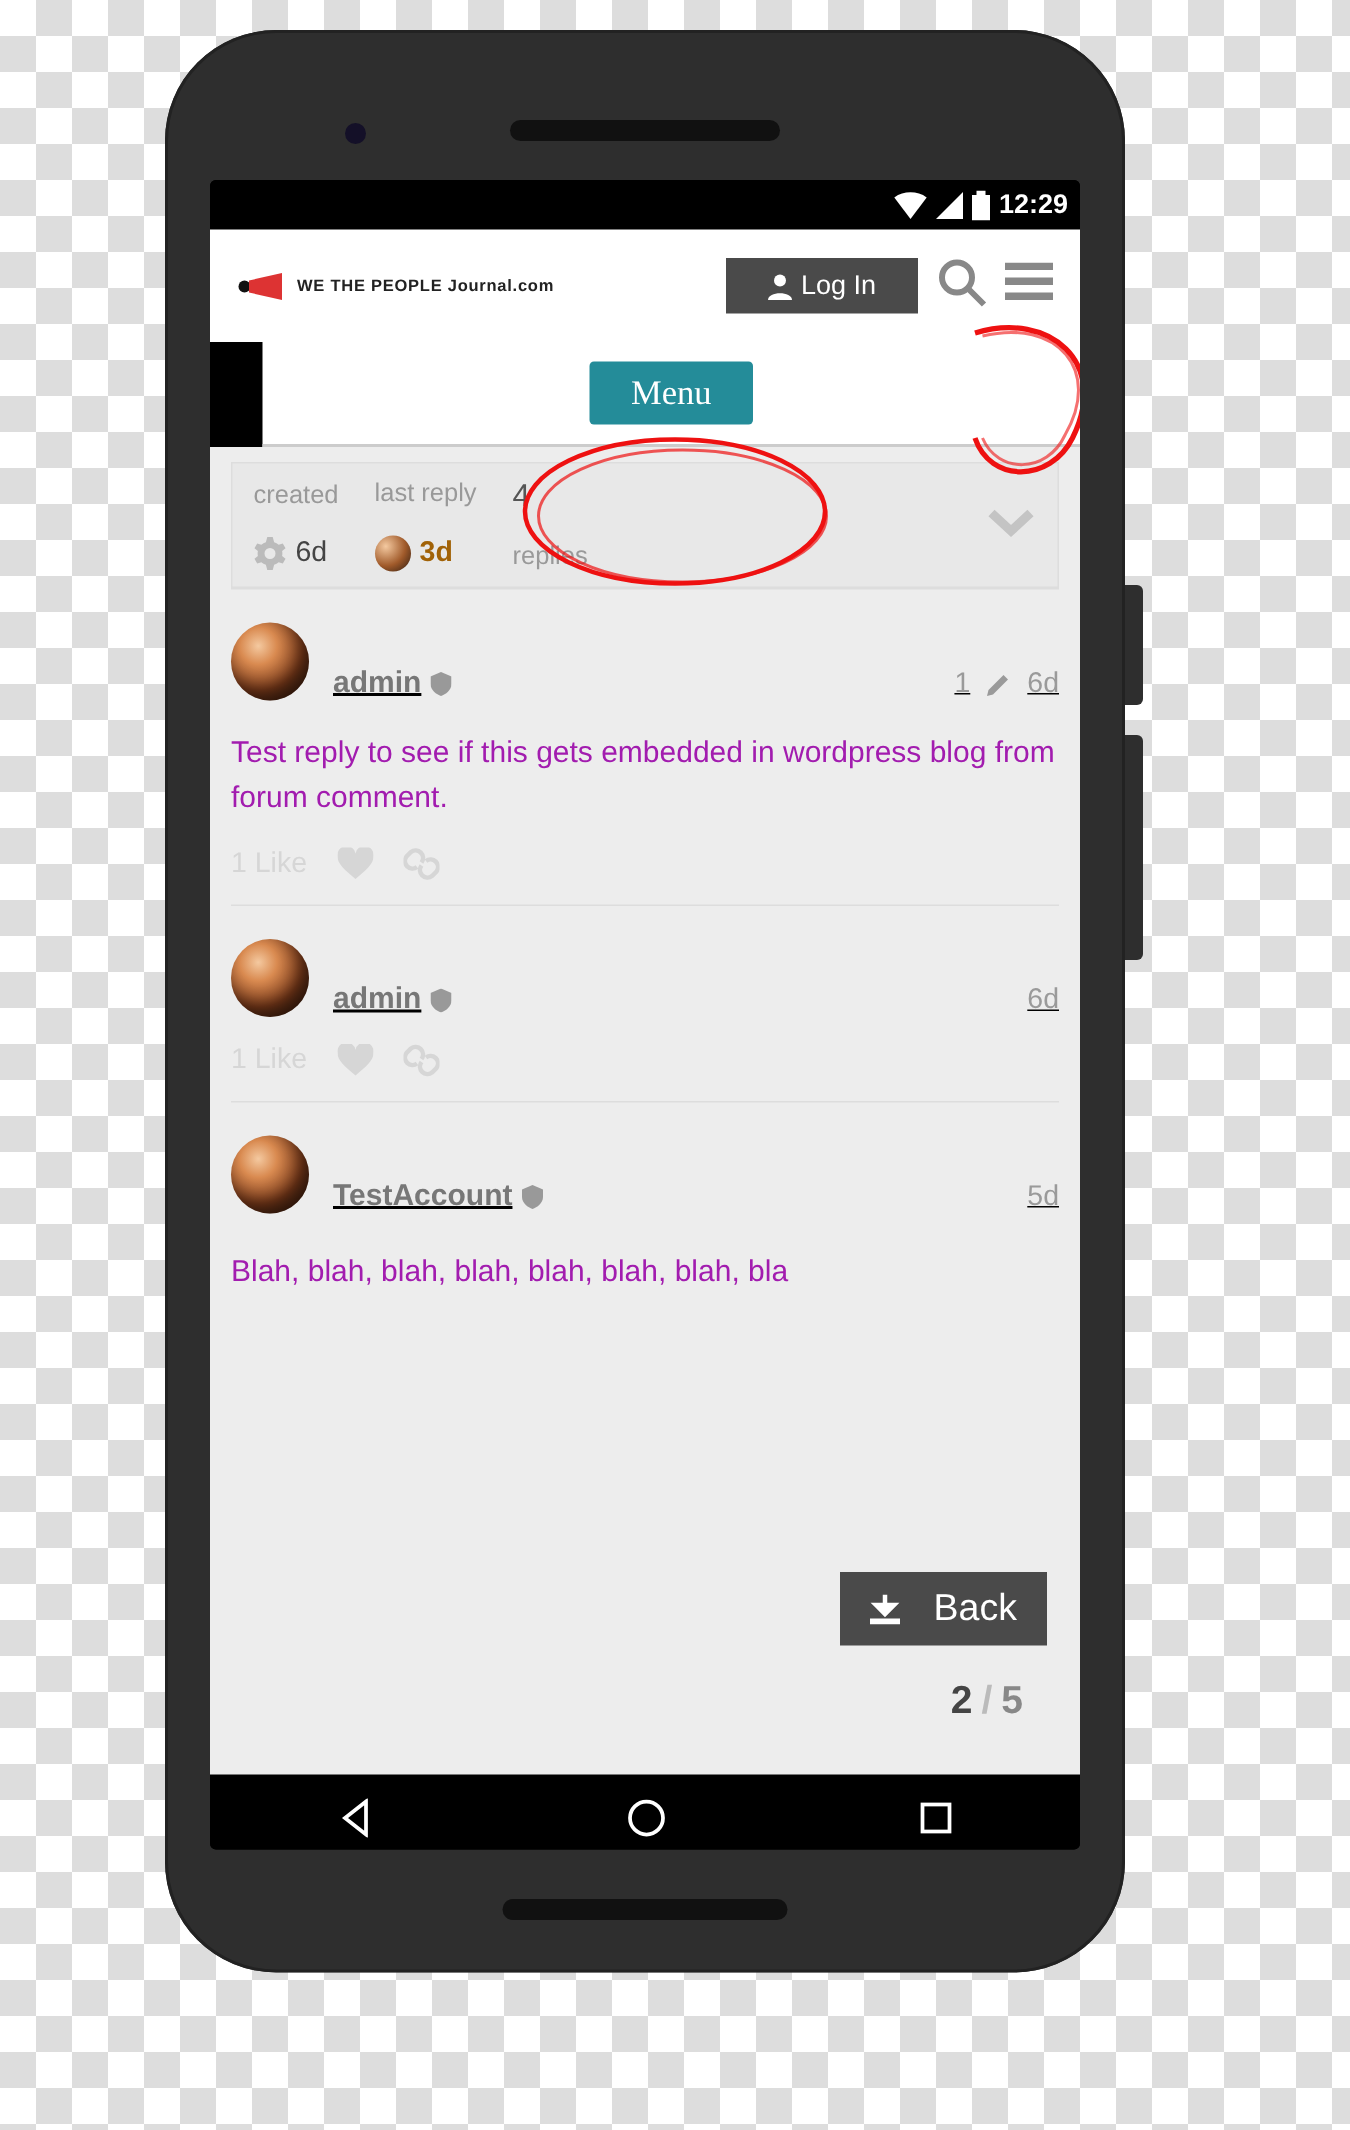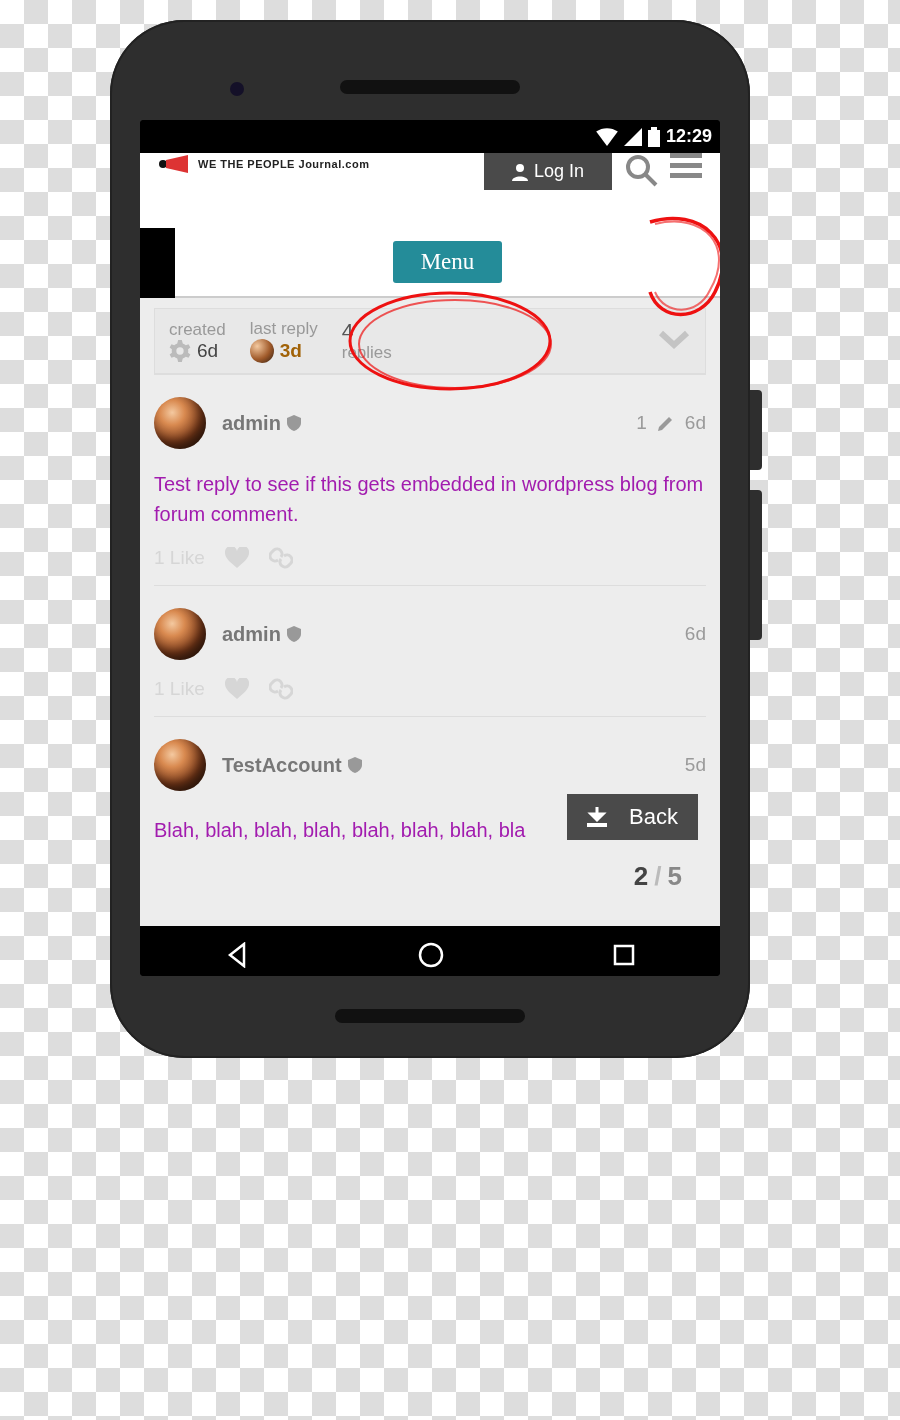--- a/index.html
+++ b/index.html
@@ -10,67 +10,67 @@
     background-color:#fff;
     background-image:
       linear-gradient(45deg,#ddd 25%,transparent 25%,transparent 75%,#ddd 75%),
       linear-gradient(45deg,#ddd 25%,transparent 25%,transparent 75%,#ddd 75%);
     background-size:48px 48px;
     background-position:0 0,24px 24px;
   }
   
   .phone{
     position:absolute;left:110px;top:20px;
-    width:640px;height:1038px;
+    width:640px;height:1295px;
     background:#2e2e2e;border-radius:74px;
     box-shadow:0 0 0 2px #222 inset;
   }
   .side-btn{position:absolute;right:-12px;width:12px;background:#2e2e2e;border-radius:0 4px 4px 0;}
   .sb1{top:370px;height:80px;}
   .sb2{top:470px;height:150px;}
   .speaker-top{position:absolute;top:60px;left:50%;transform:translateX(-50%);width:180px;height:14px;background:#111;border-radius:8px;}
   .speaker-bot{position:absolute;bottom:35px;left:50%;transform:translateX(-50%);width:190px;height:14px;background:#111;border-radius:8px;}
   .cam{position:absolute;top:62px;left:120px;width:14px;height:14px;border-radius:50%;background:#141028;}
   .screen{
     position:absolute;left:30px;right:30px;top:100px;bottom:82px;
     background:#000;border-radius:4px;overflow:hidden;
   }
   
   .status{height:33px;background:#000;color:#fff;display:flex;justify-content:flex-end;align-items:center;padding:0 8px;font-size:18px;font-weight:bold;gap:6px;}
   .status svg{display:block;}
   
-  .app-header{background:#fff;height:75px;display:flex;align-items:flex-start;gap:12px;padding:0 18px;position:relative;z-index:2;}
+  .app-header{background:#fff;height:75px;display:flex;align-items:center;gap:12px;padding:0 18px;position:relative;z-index:2;}
   .logo{display:flex;align-items:center;gap:6px;}
   .logo-txt{font-size:11px;font-weight:bold;color:#222;letter-spacing:0.5px;}
   .login-btn{margin-left:auto;background:#4a4a4a;color:#fff;border:none;padding:8px 28px;font-size:18px;display:flex;align-items:center;gap:6px;}
   .hdr-icon{color:#666;}
   .menu-row{background:#fff;height:68px;display:flex;align-items:center;justify-content:center;position:relative;border-bottom:2px solid #ccc;z-index:2;margin-left:35px;}
   .menu-btn{background:#248c99;color:#fff;border:none;padding:8px 28px;font-size:23px;font-family:serif;border-radius:3px;}
   
   .content{background:#ededed;padding:10px 14px 0 14px;position:relative;z-index:1;height:calc(100% - 33px - 75px - 68px - 62px);overflow:hidden;}
   
   .summary{border:1px solid #ddd;background:#e8e8e8;display:flex;align-items:center;padding:10px 14px;gap:24px;color:#888;}
-  .summ-col{display:flex;flex-direction:column;align-items:flex-start;gap:0;font-size:17px;}
+  .summ-col{display:flex;flex-direction:column;align-items:flex-start;gap:18px;font-size:17px;}
   .summ-col .t{color:#999;}
   .summ-val{display:flex;align-items:center;gap:6px;font-size:19px;color:#444;}
   .summ-val.teal{color:#a16207;font-weight:bold;}
   .summary .expand{margin-left:auto;color:#bbb;}
   .mini-av{width:24px;height:24px;border-radius:50%;background:radial-gradient(circle at 30% 30%,#f4c9a0,#a05a2a 55%,#2a1a10);}
   
   .post{border-top:1px solid #ddd;padding:22px 0 16px 0;}
   .post:first-of-type{border-top:none;margin-top:26px;}
-  .phead{display:flex;align-items:center;}
+  .phead{display:flex;align-items:flex-end;text-decoration:underline;}
   .avatar{width:52px;height:52px;border-radius:50%;flex-shrink:0;background:radial-gradient(circle at 35% 30%,#f4c9a0 0,#d98a50 25%,#7a3a1a 60%,#1a0e08);box-shadow:inset -6px -8px 10px rgba(0,0,0,.4);}
   .uname{margin-left:16px;font-weight:bold;color:#777;font-size:20px;display:flex;align-items:center;gap:6px;}
   .shield{color:#999;}
   .ptime{margin-left:auto;color:#9a9a9a;font-size:19px;display:flex;align-items:center;gap:10px;}
   .pbody{margin-top:20px;font-size:20px;color:#a21caf;line-height:1.5;}
   .pactions{margin-top:18px;display:flex;align-items:center;gap:20px;color:#d6d6d6;font-size:19px;}
   
-  .back-btn{position:absolute;right:22px;bottom:86px;background:#4a4a4a;color:#fff;border:none;padding:10px 20px;font-size:22px;display:flex;align-items:center;gap:22px;z-index:5;}
+  .back-btn{position:absolute;right:22px;bottom:86px;background:#4a4a4a;color:#fff;border:none;padding:10px 20px;font-size:25px;display:flex;align-items:center;gap:22px;z-index:5;}
   .pager{position:absolute;right:26px;bottom:30px;font-size:26px;font-weight:bold;color:#444;background:#ededed;padding:4px 12px;z-index:5;}
   .pager .sep{color:#bbb;margin:0 6px;}
   .pager .tot{color:#888;}
   
   .navbar{height:62px;background:#000;display:flex;align-items:center;justify-content:space-around;}
   
   .scribble{position:absolute;z-index:6;pointer-events:none;}
   .scr-menu{left:200px;top:166px;}
   .scr-ham{left:490px;top:92px;}
 </style>

